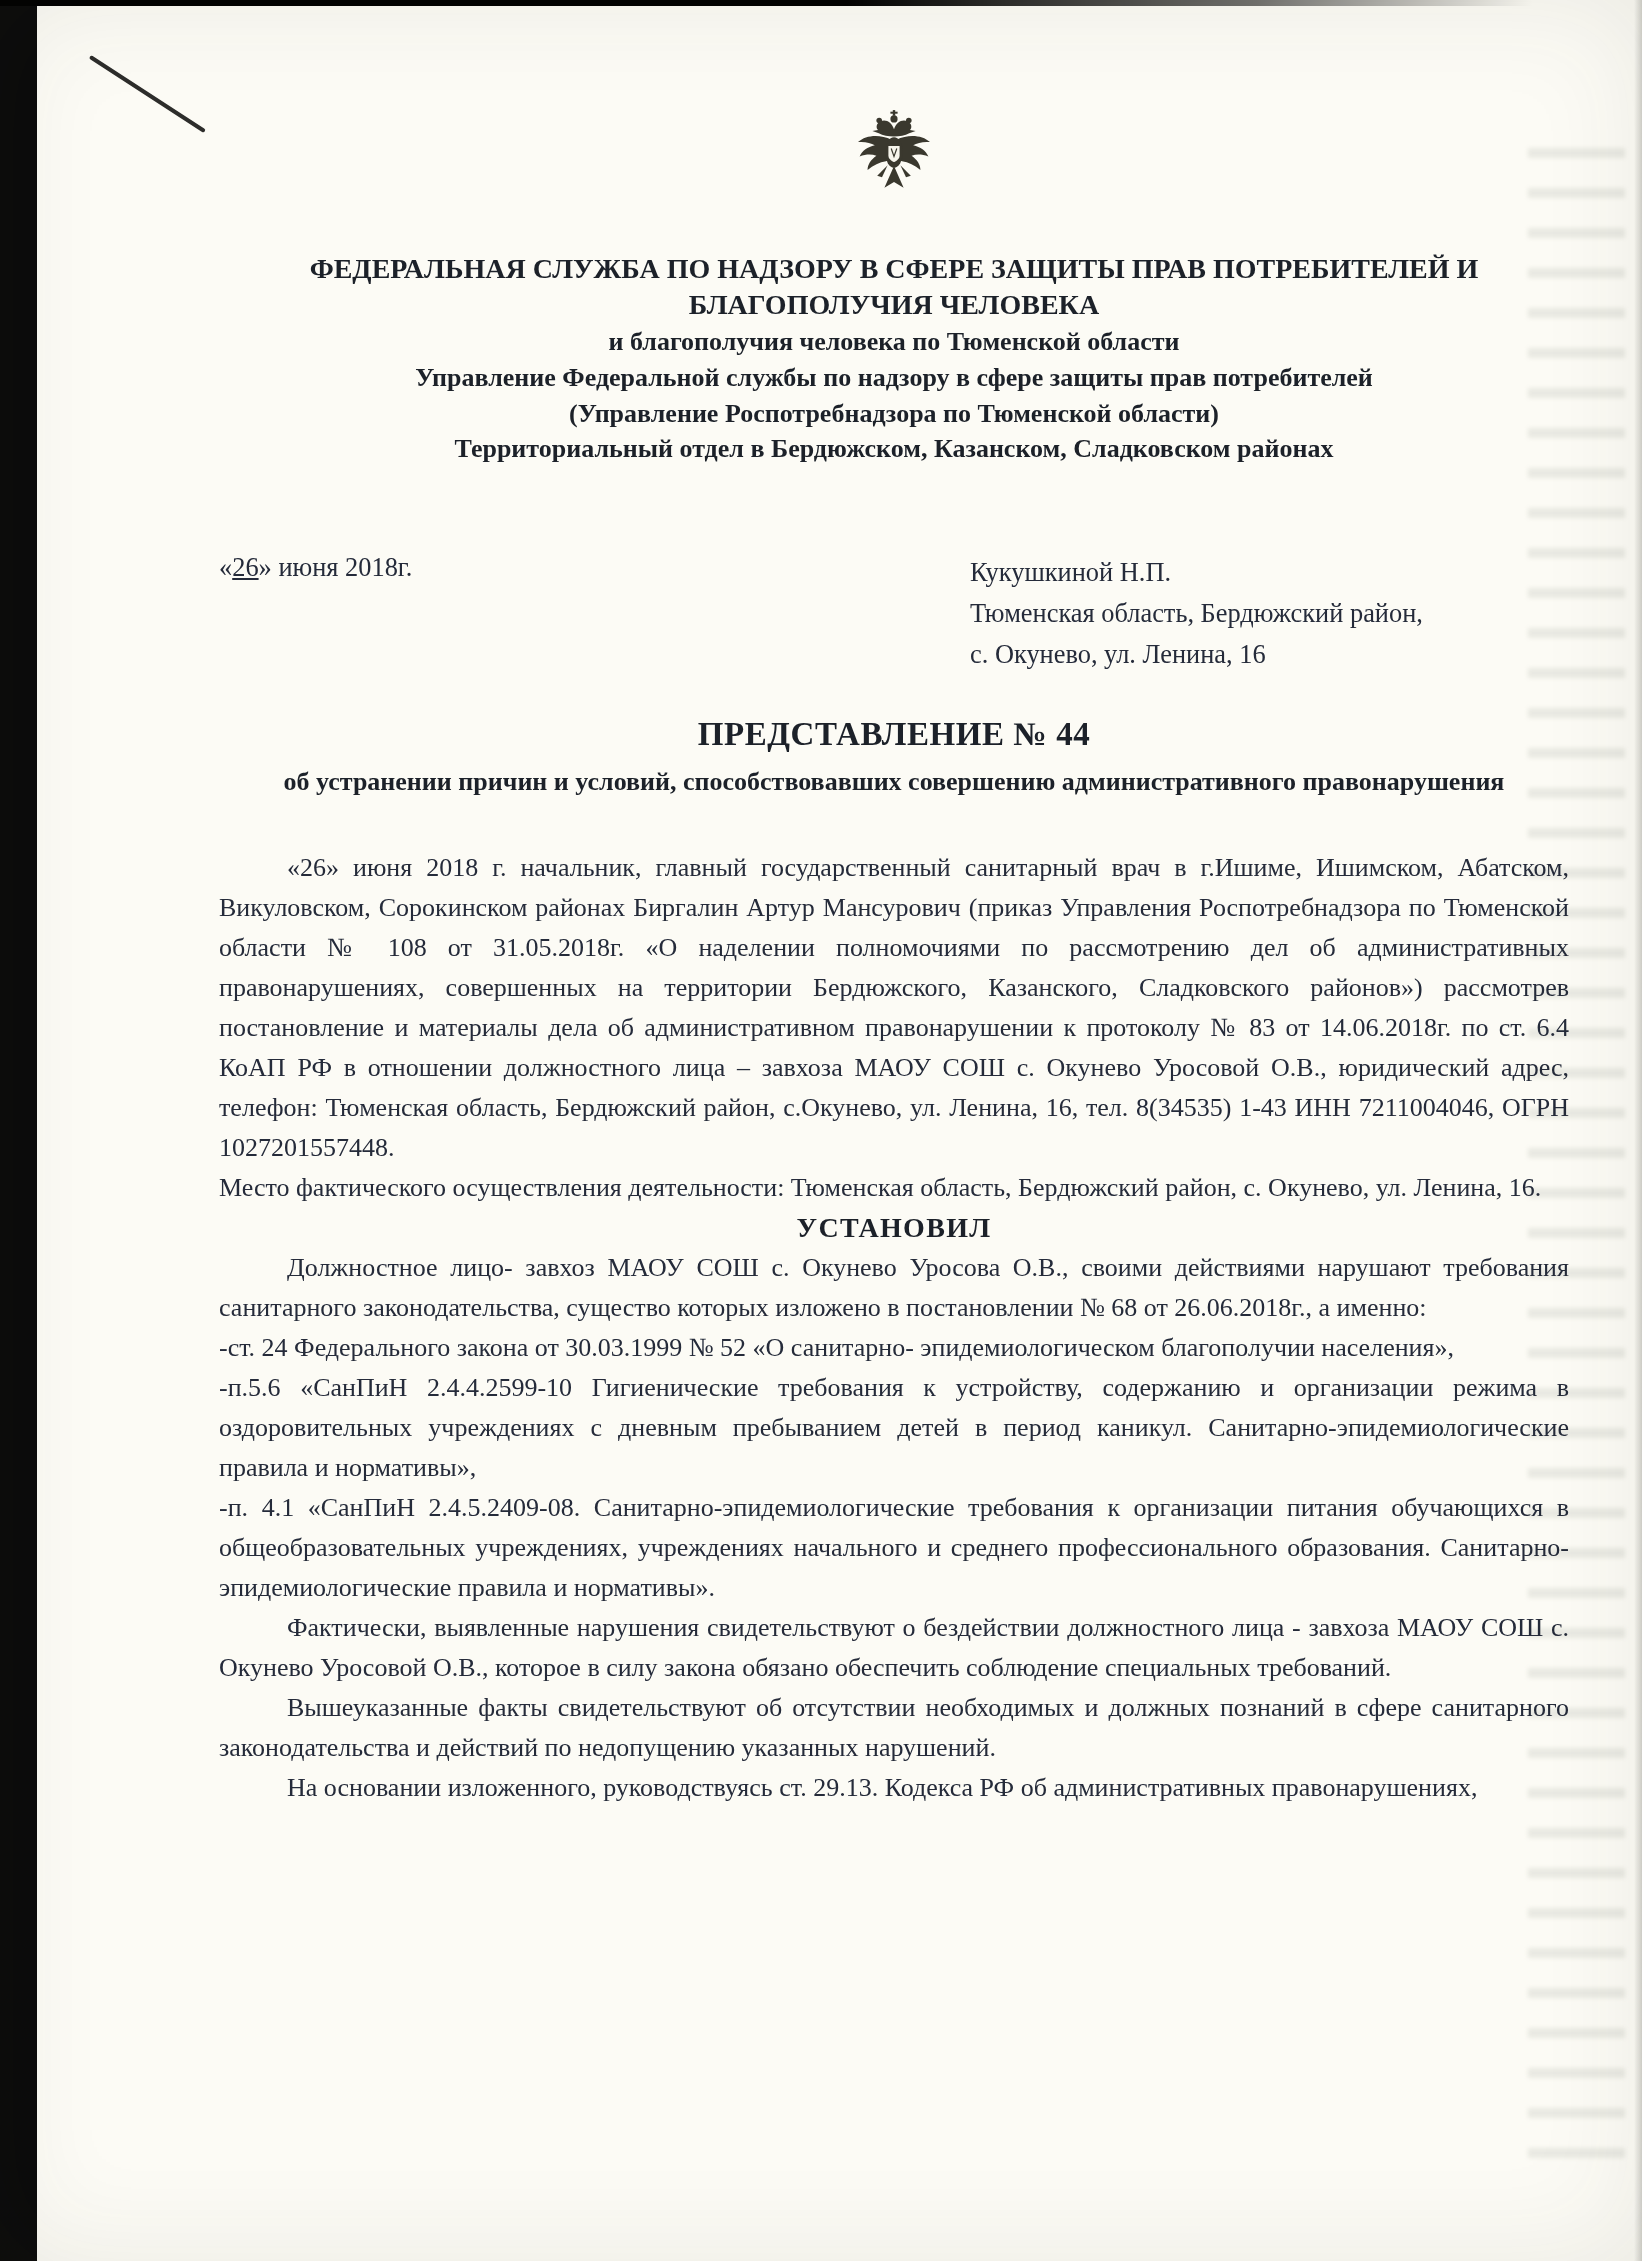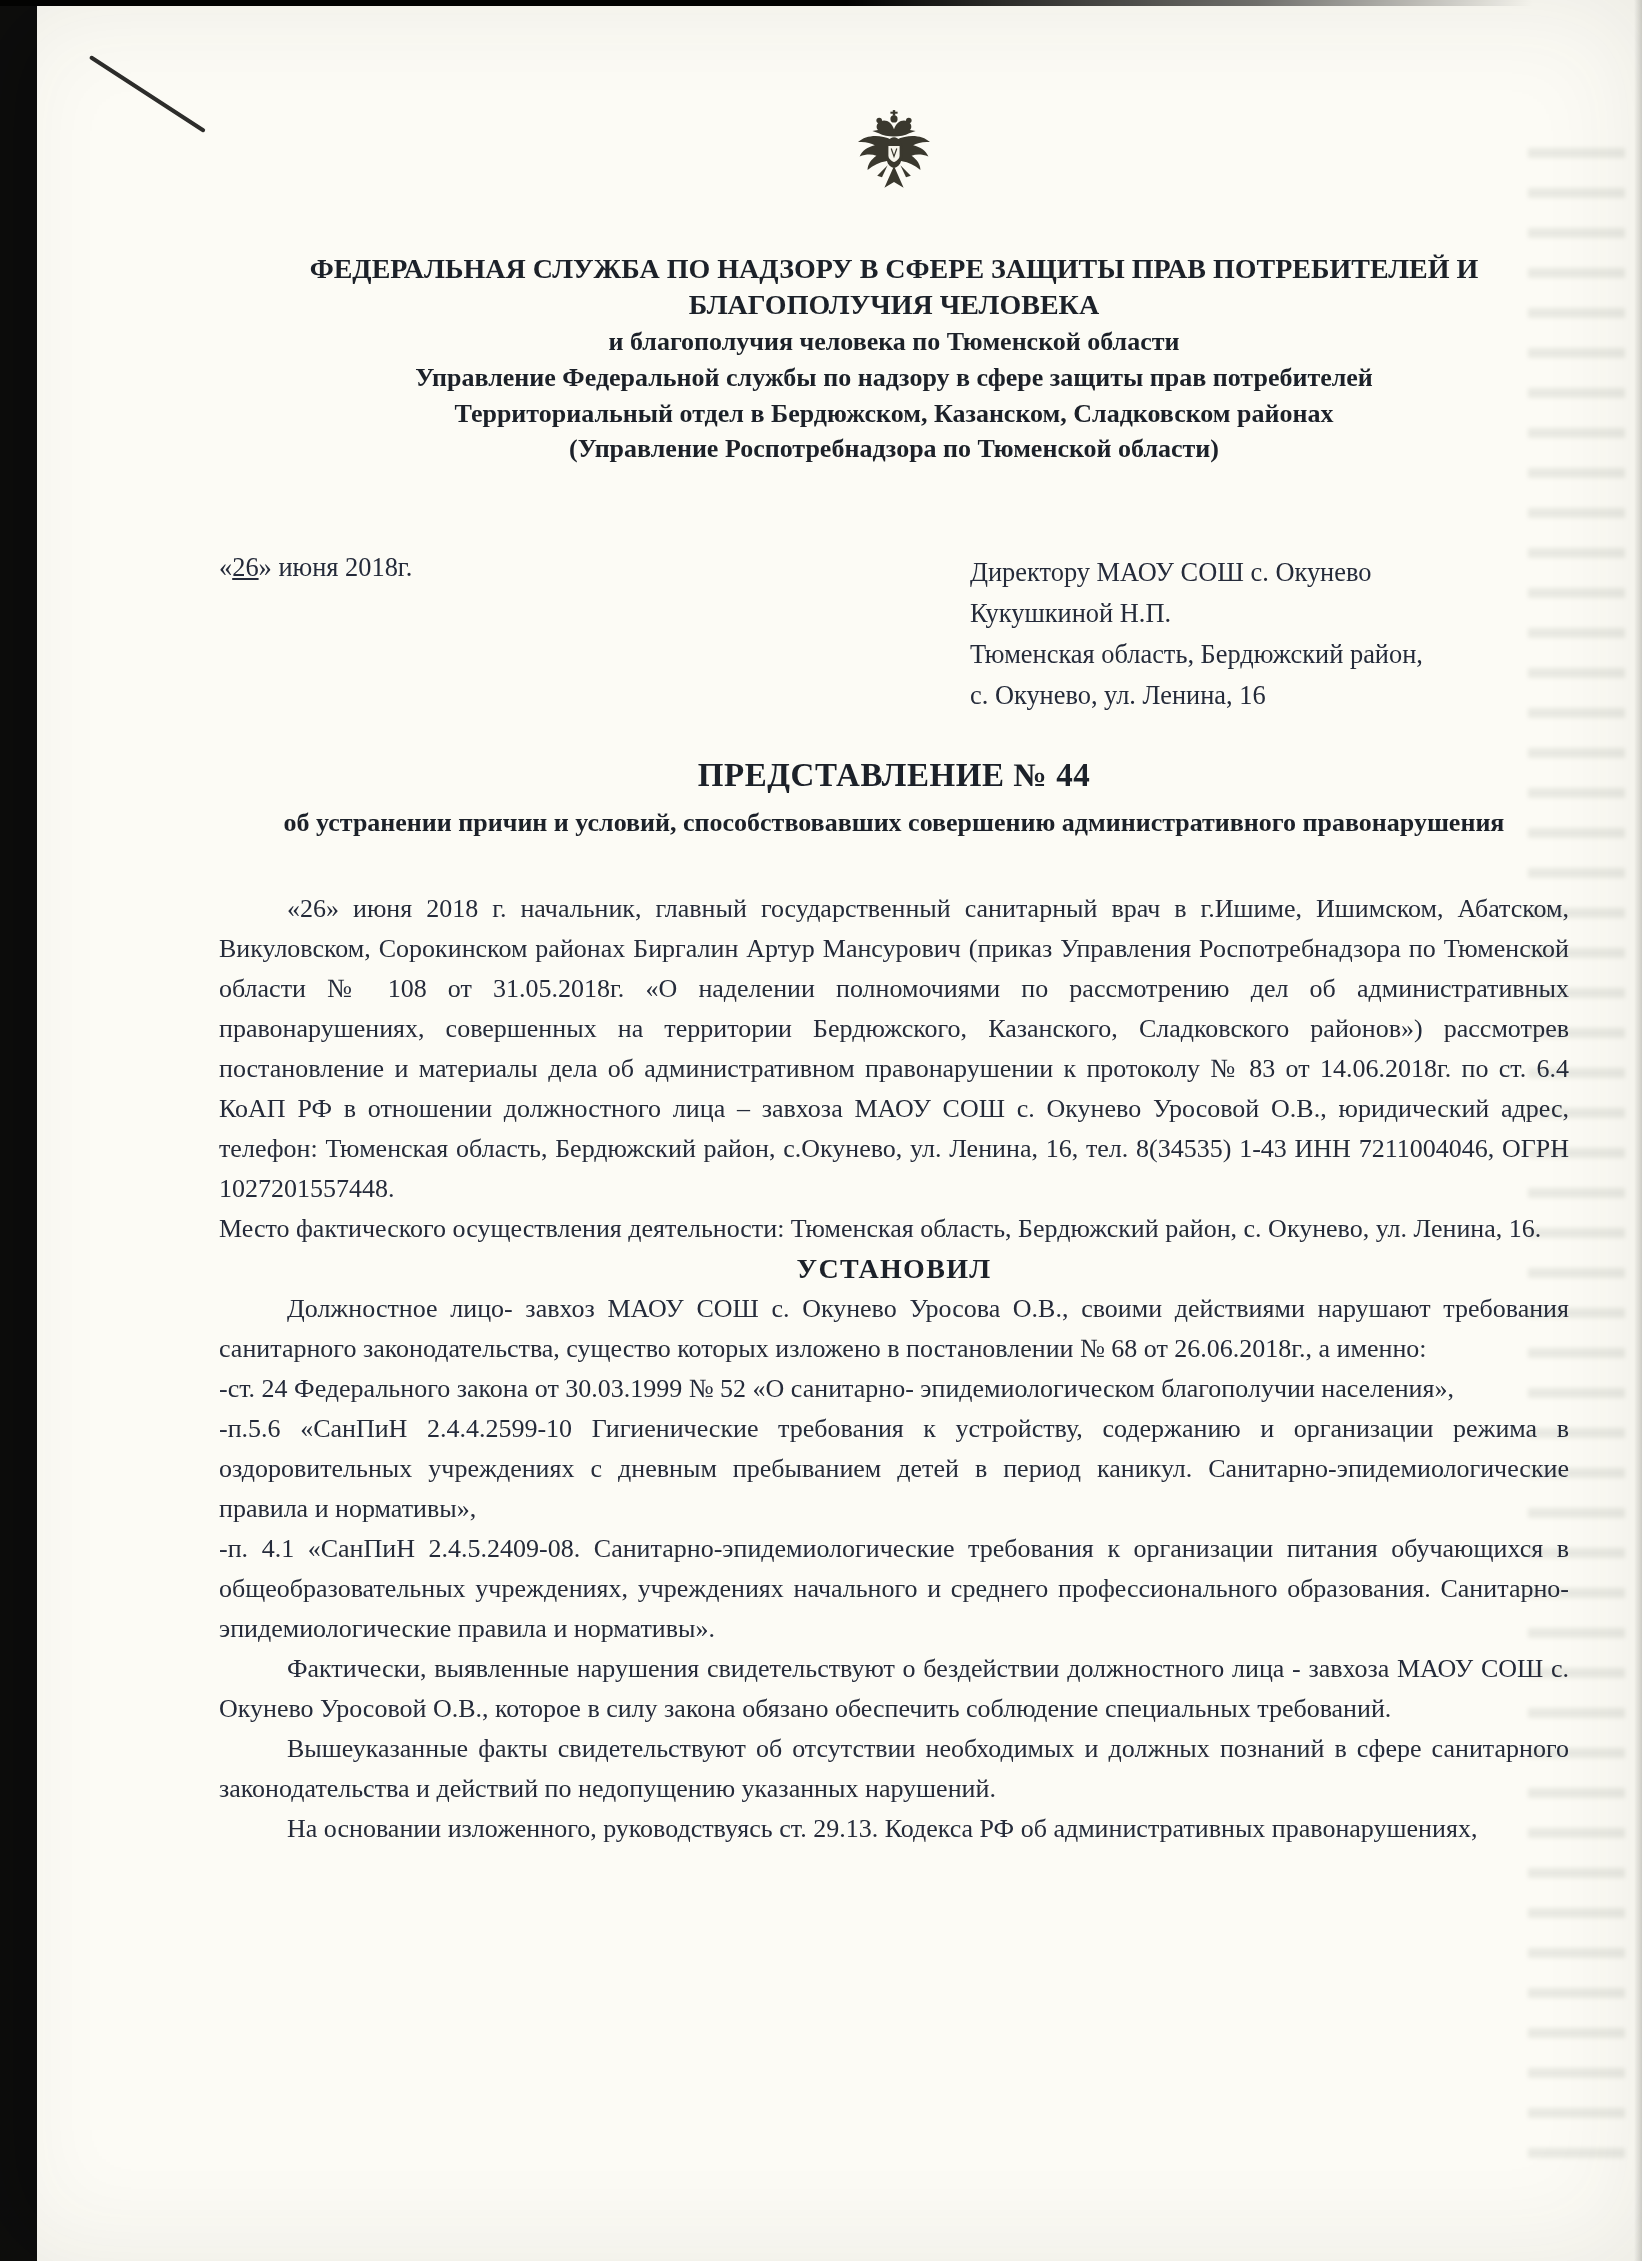--- a/index.html
+++ b/index.html
@@ -77,27 +77,26 @@
       <path d="M84 142 L58 168 L70 172 Z"></path>
       <path d="M116 142 L142 168 L130 172 Z"></path>
     </g>
     <path d="M86 94 h28 v24 c0 10 -14 16 -14 16 s-14 -6 -14 -16 Z" fill="#f7f5ec"></path>
     <path d="M93 100 l7 20 l7 -20" stroke="#3a382e" stroke-width="3" fill="none"></path>
   </svg>
 
   <div class="h-agency">ФЕДЕРАЛЬНАЯ СЛУЖБА ПО НАДЗОРУ В СФЕРЕ ЗАЩИТЫ ПРАВ ПОТРЕБИТЕЛЕЙ И БЛАГОПОЛУЧИЯ ЧЕЛОВЕКА</div>
   <div class="h-line">и благополучия человека по Тюменской области</div>
   <div class="h-line">Управление Федеральной службы по надзору в сфере защиты прав потребителей</div>
+  <div class="h-line">(Управление Роспотребнадзора по Тюменской области)</div>
   <div class="h-line">Территориальный отдел в Бердюжском, Казанском, Сладковском районах</div>
-  <div class="h-line">(Управление Роспотребнадзора по Тюменской области)</div>
 
   <div class="addr-row">
     <div class="date"><span>«</span><span class="u">26</span><span>»</span><span> июня 2018г.</span></div>
     <div class="recipient">
-      <div>Директору МАОУ СОШ с. Окунево</div>
       <div>Кукушкиной Н.П.</div>
       <div>Тюменская область, Бердюжский район,</div>
       <div>с. Окунево, ул. Ленина, 16</div>
     </div>
   </div>
 
   <div class="title-block">
     <div class="title-main">ПРЕДСТАВЛЕНИЕ № 44</div>
     <div class="title-sub">об устранении причин и условий, способствовавших совершению административного правонарушения</div>
   </div>

